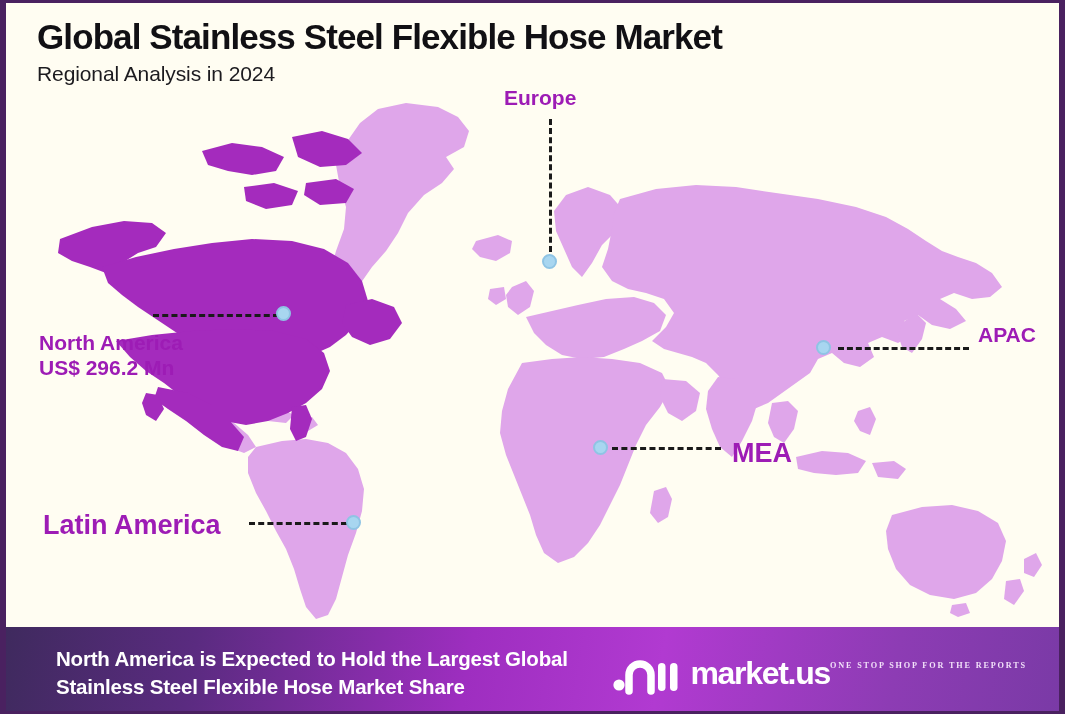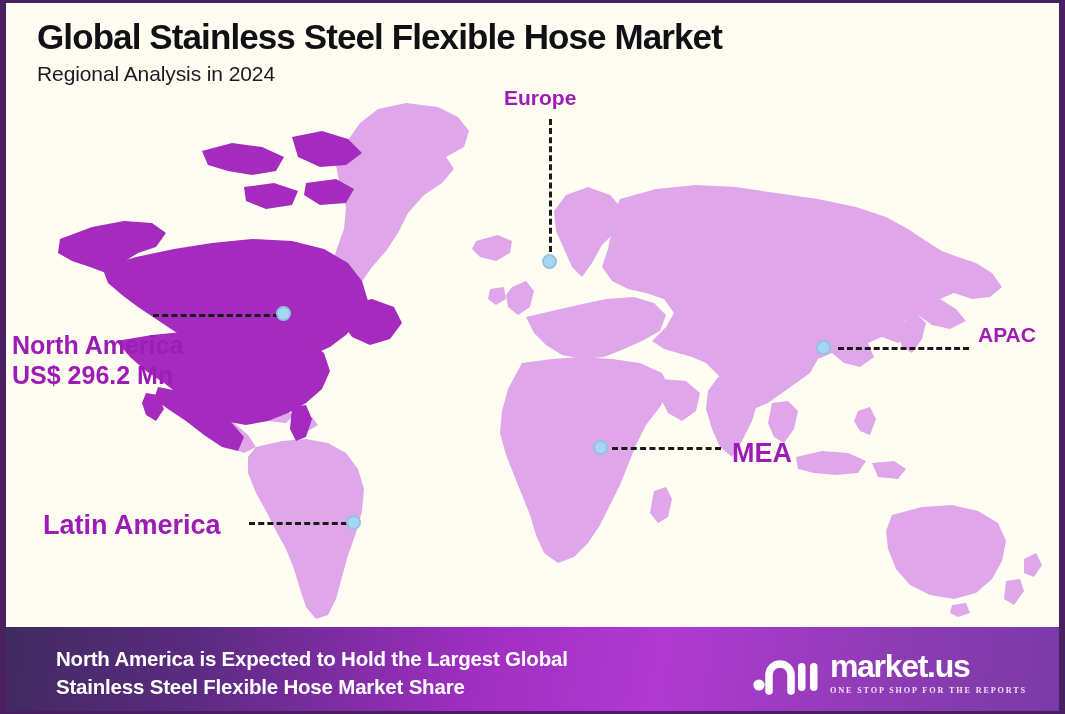--- a/index.html
+++ b/index.html
@@ -102,21 +102,21 @@
   #dot-apac          { left: 810px; top: 337px; }
 
   #lbl-mea           { left: 726px; top: 435px; font-size: 27px; }
   #dash-mea          { left: 606px; top: 444px; width: 109px; }
   #dot-mea           { left: 587px; top: 437px; }
 
   #lbl-latam         { left: 37px;  top: 507px; font-size: 27px; }
   #dash-latam        { left: 243px; top: 519px; width: 98px;  }
   #dot-latam         { left: 340px; top: 512px; }
 
-  #lbl-na            { left: 6px;  top: 328px; font-size: 25px; }
+  #lbl-na            { left: 33px;  top: 328px; font-size: 21px; }
   #dash-na           { left: 147px; top: 311px; width: 126px; }
   #dot-na            { left: 270px; top: 303px; }
 
   
   .footer {
     position: absolute;
     left: 0;
     bottom: 0;
     width: 1053px;
     height: 84px;
@@ -142,21 +142,21 @@
   }
 
   
   .logo {
     display: flex;
     align-items: center;
     gap: 11px;
     padding-right: 4px;
   }
   .logo-mark { flex: 0 0 auto; }
-  .logo-text-wrap { display: flex; flex-direction: column; align-items: flex-start; }
+  .logo-text-wrap { display: flex; flex-direction: row; align-items: flex-start; }
   .logo-word {
     color: #ffffff;
     font-size: 32px;
     font-weight: bold;
     letter-spacing: -1.3px;
     line-height: 1;
   }
   .logo-tag {
     color: #f3e2fa;
     font-size: 8.2px;

